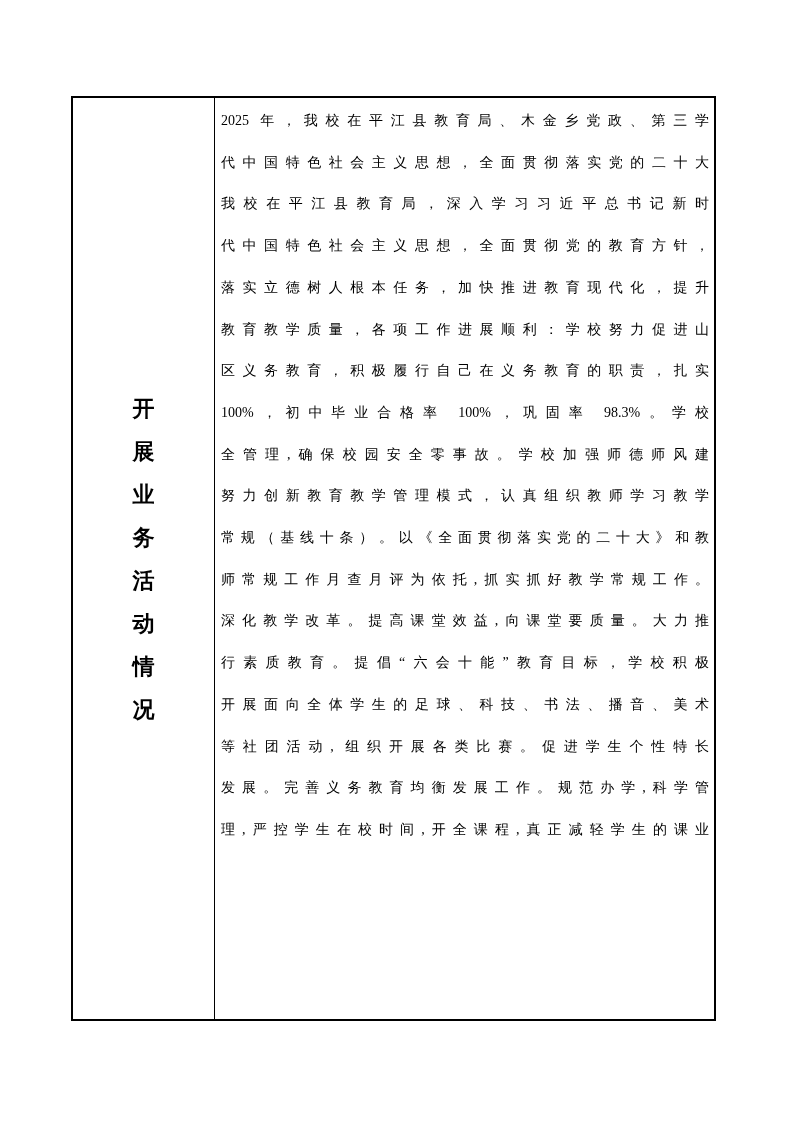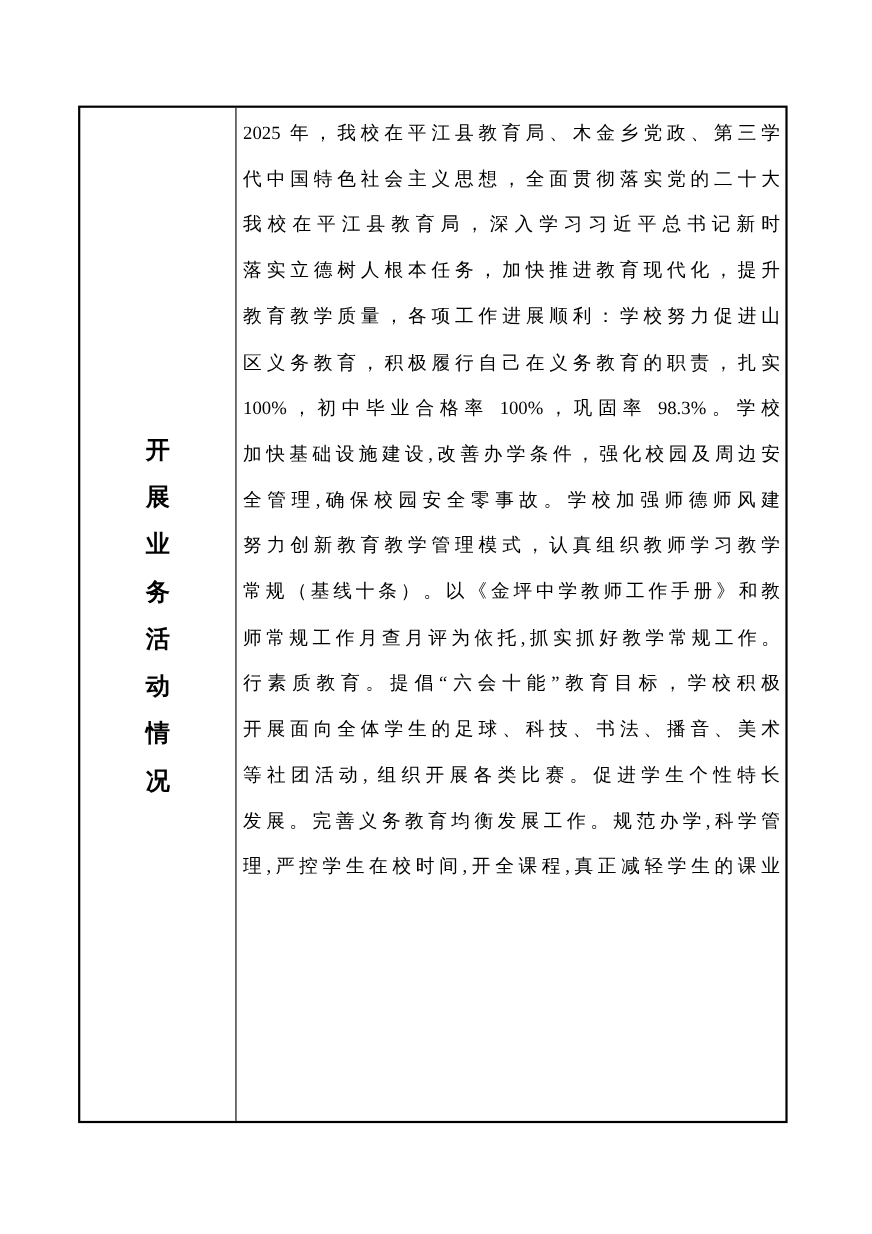--- a/index.html
+++ b/index.html
@@ -37,21 +37,21 @@
     font-weight: bold;
     line-height: 43px;
     text-align: center;
   }
   .content-cell {
     flex: 1 1 auto;
     padding: 2px 5px 0 6px;
     overflow: hidden;
   }
   .text-line {
-    font-size: 17px;
+    font-size: 14px;
     line-height: 41.7px;
     text-align: justify;
     text-align-last: justify;
     text-justify: inter-character;
     white-space: nowrap;
   }
 </style>
 </head>
 <body>
 
@@ -66,29 +66,30 @@
         <div class="header-char">活</div>
         <div class="header-char">动</div>
         <div class="header-char">情</div>
         <div class="header-char">况</div>
       </div>
 
     <div class="content-cell">
         <div class="text-line">2025 年，我校在平江县教育局、木金乡党政、第三学</div>
         <div class="text-line">代中国特色社会主义思想，全面贯彻落实党的二十大</div>
         <div class="text-line">我校在平江县教育局，深入学习习近平总书记新时</div>
+        <div class="text-line">代中国特色社会主义思想，全面贯彻党的教育方针，</div>
         <div class="text-line">落实立德树人根本任务，加快推进教育现代化，提升</div>
         <div class="text-line">教育教学质量，各项工作进展顺利：学校努力促进山</div>
         <div class="text-line">区义务教育，积极履行自己在义务教育的职责，扎实</div>
         <div class="text-line">100%，初中毕业合格率 100%，巩固率 98.3%。学校</div>
-        <div class="text-line">加快基础设施建设,改善办学条件，强化校园及周边安</div>
         <div class="text-line">全管理,确保校园安全零事故。学校加强师德师风建</div>
         <div class="text-line">努力创新教育教学管理模式，认真组织教师学习教学</div>
-        <div class="text-line">常规（基线十条）。以《金坪中学教师工作手册》和教</div>
+        <div class="text-line">常规（基线十条）。以《全面贯彻落实党的二十大》和教</div>
         <div class="text-line">师常规工作月查月评为依托,抓实抓好教学常规工作。</div>
+        <div class="text-line">深化教学改革。提高课堂效益,向课堂要质量。大力推</div>
         <div class="text-line">行素质教育。提倡“六会十能”教育目标，学校积极</div>
         <div class="text-line">开展面向全体学生的足球、科技、书法、播音、美术</div>
         <div class="text-line">等社团活动, 组织开展各类比赛。促进学生个性特长</div>
         <div class="text-line">发展。完善义务教育均衡发展工作。规范办学,科学管</div>
         <div class="text-line">理,严控学生在校时间,开全课程,真正减轻学生的课业</div>
       </div>
 
   </div>
 </div>
 

